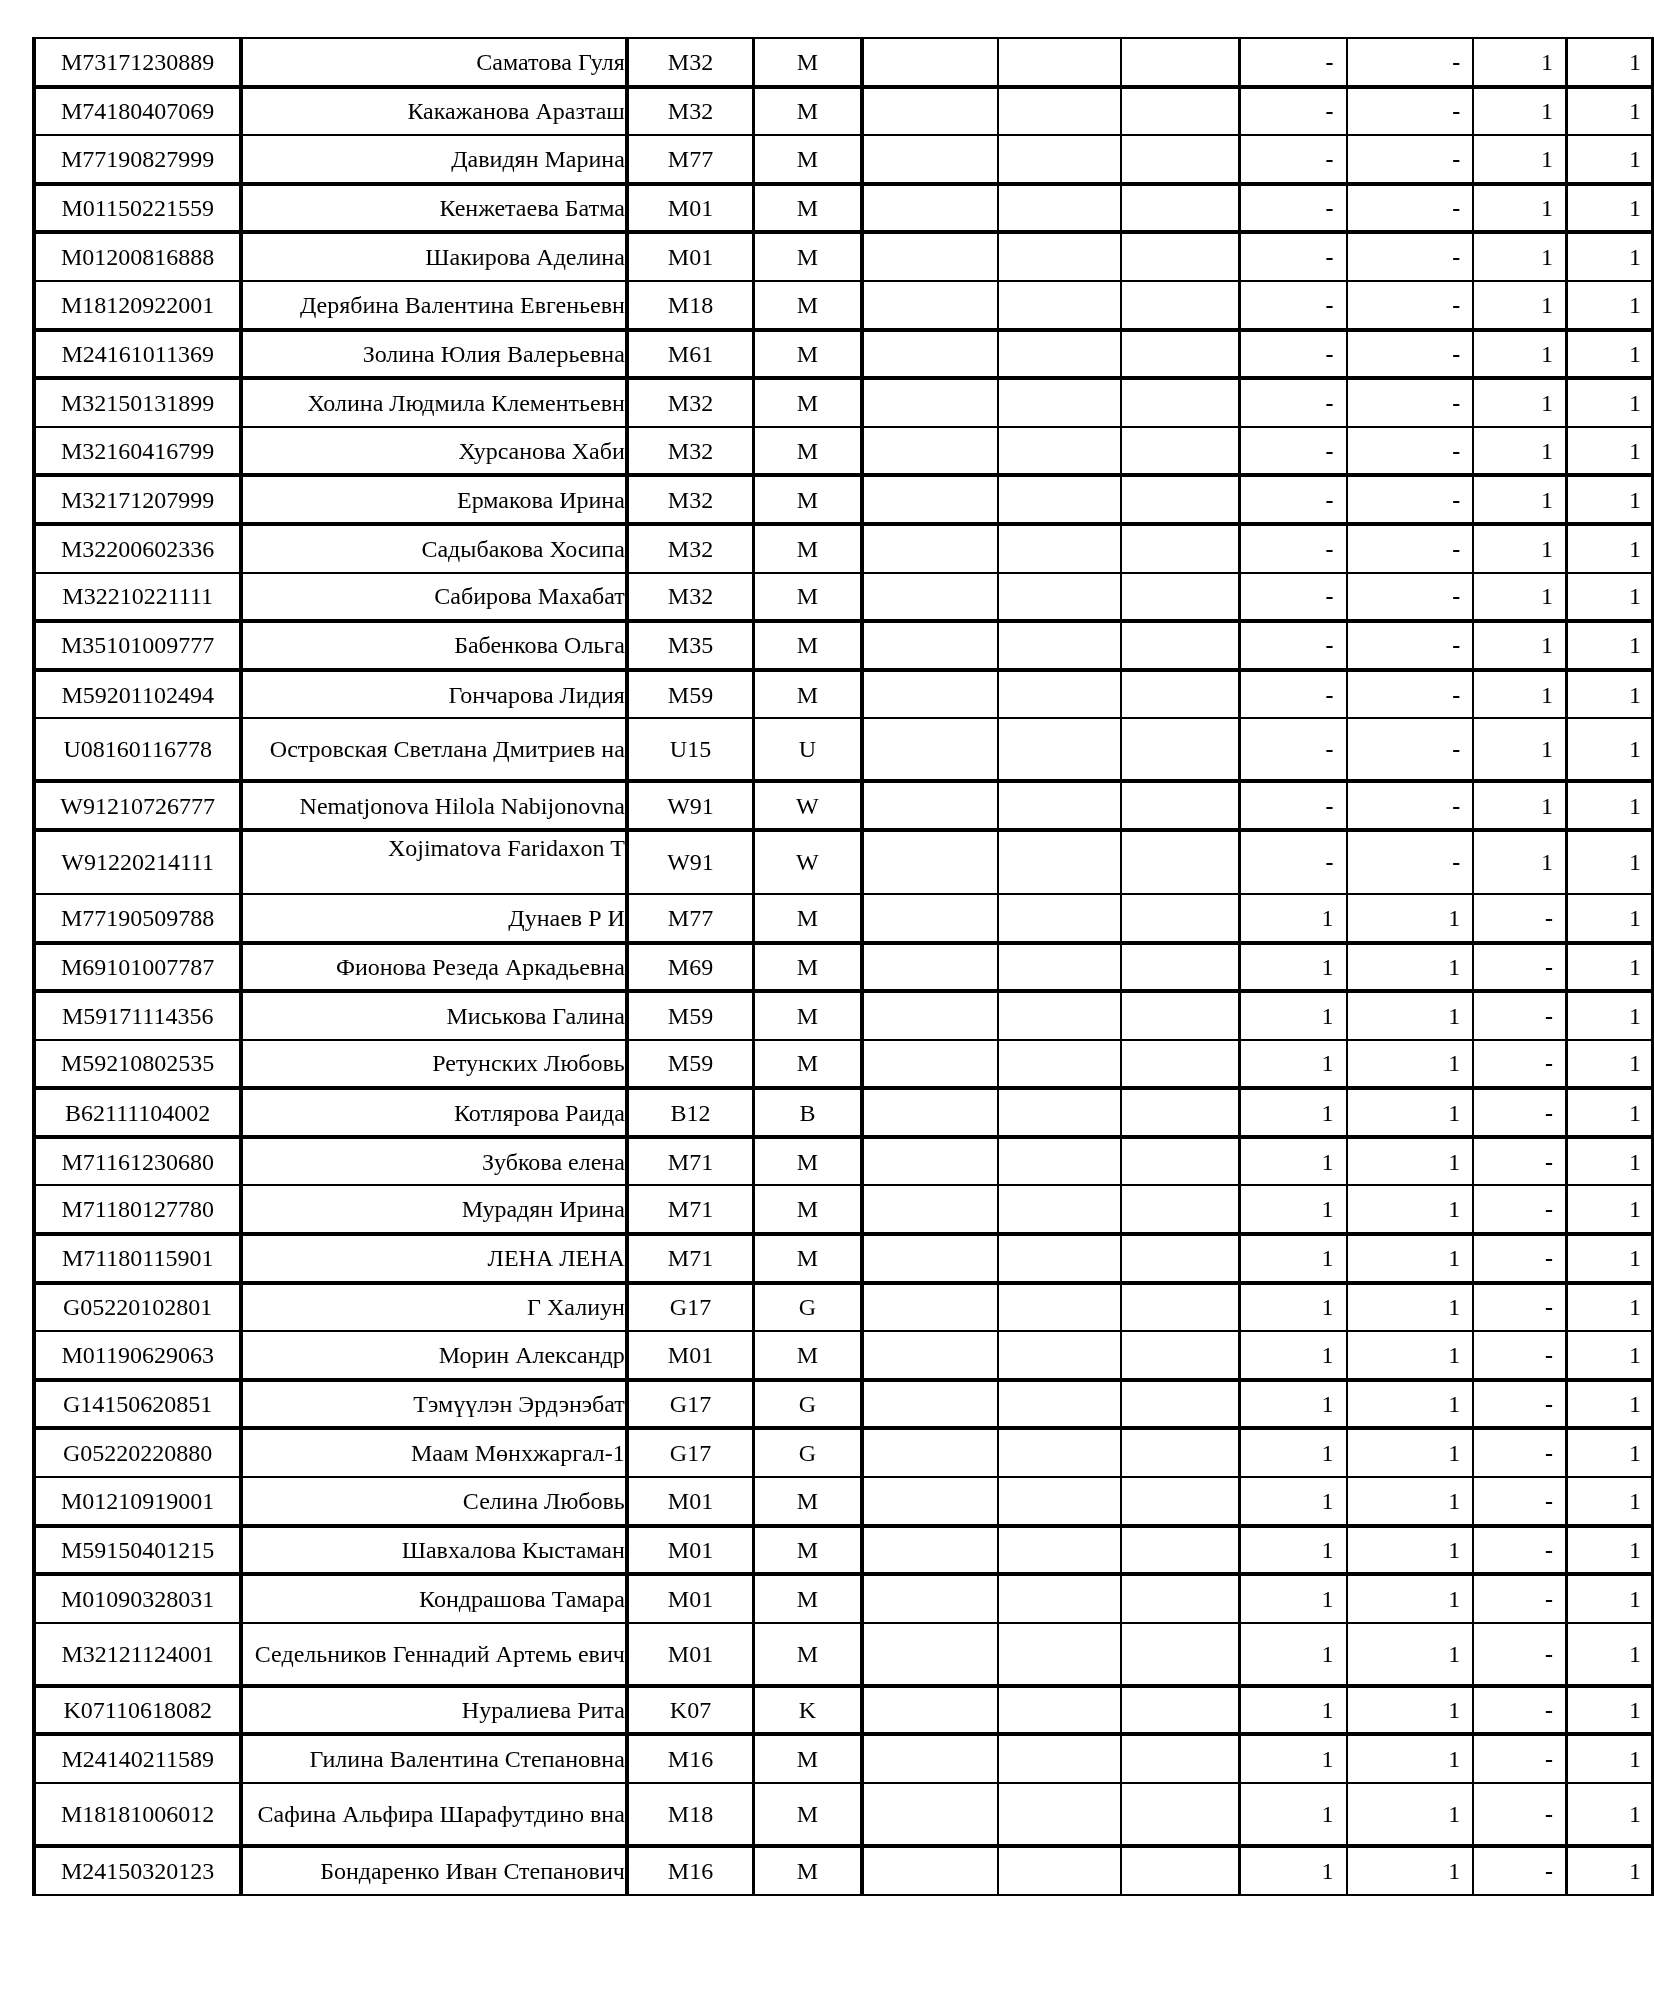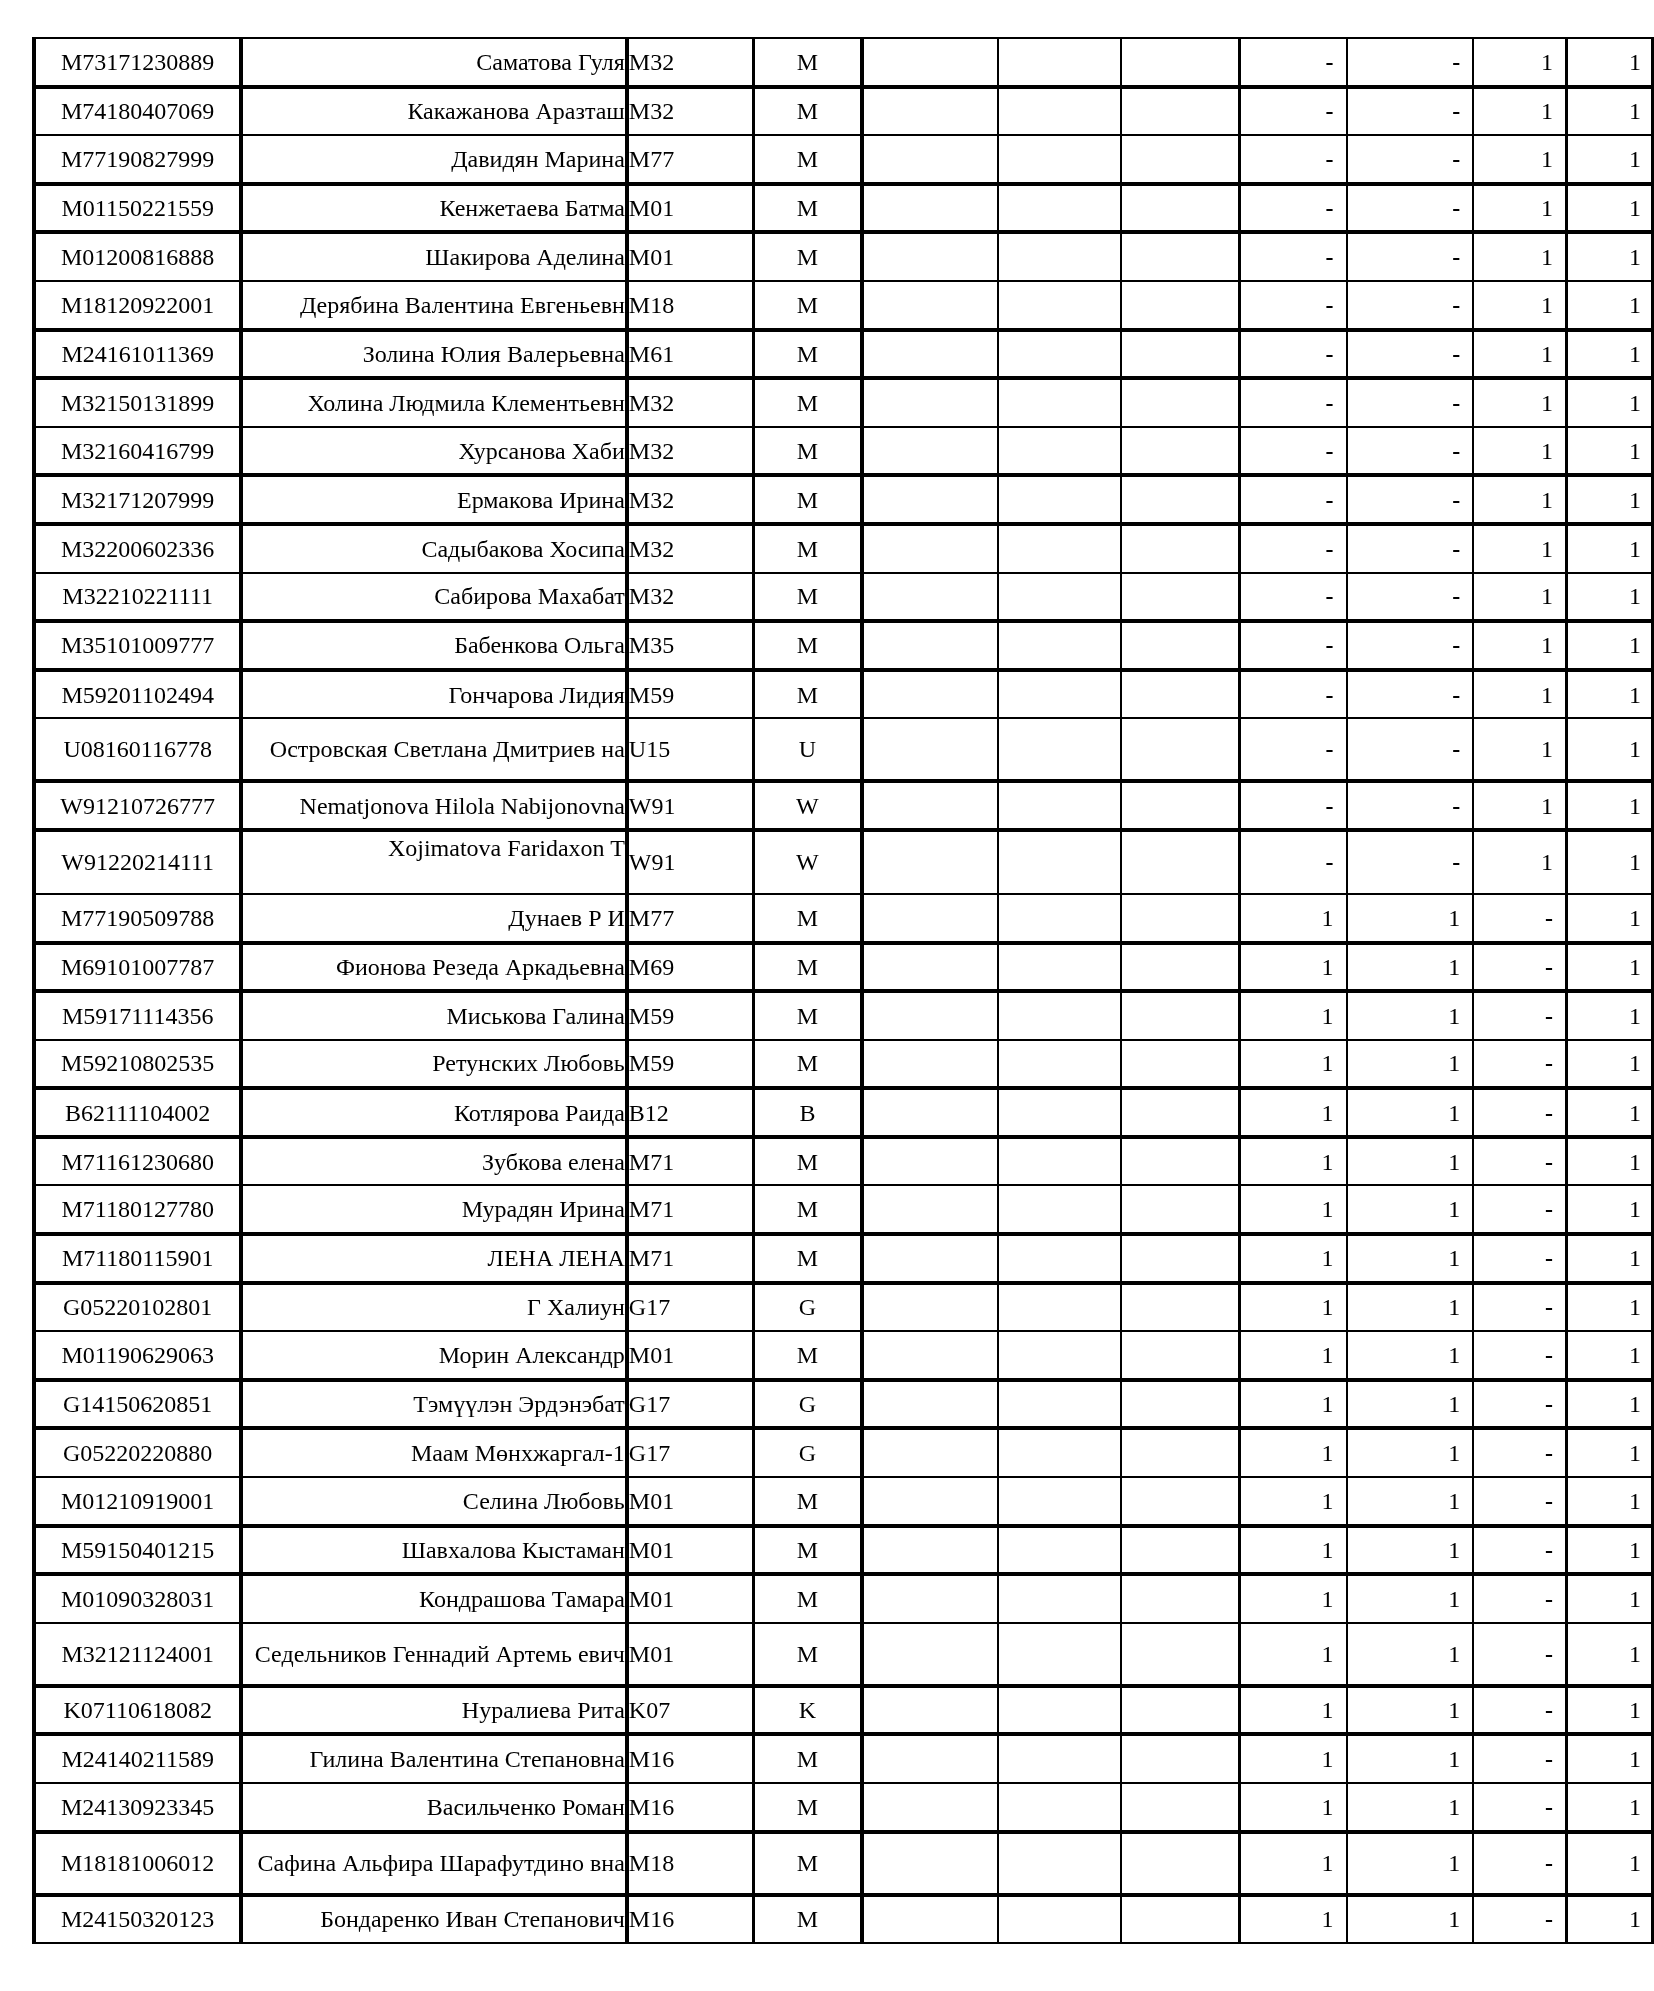--- a/index.html
+++ b/index.html
@@ -5,21 +5,21 @@
   html, body { margin: 0; padding: 0; background: #ffffff; }
   body { width: 1654px; height: 1991px; position: relative; overflow: hidden;
          font-family: "Liberation Serif", "DejaVu Serif", serif; color: #000; }
   #sheet { position: absolute; left: 32px; top: 37px; border-collapse: collapse; table-layout: fixed; }
   #sheet td { border: 2px solid #000; padding: 0; font-size: 24px; line-height: 26px; overflow: hidden; vertical-align: middle; white-space: nowrap; }
   #sheet tr.row { height: 48.6px; margin-top: 22px; }
   #sheet tr.row.tall { height: 63px; }
   #sheet td.thick-b { border-bottom-width: 4px; }
   td.c-id { width: 205px; text-align: center; }
   td.c-name { width: 385px; text-align: right; padding-left: 4px !important; white-space: normal !important; line-height: 32px !important; }
-  td.c-reg { width: 126px; }
+  td.c-reg { width: 126px; text-align: center; }
   td.c-let { width: 107px; text-align: center; }
   td.c-b1 { width: 138px; }
   td.c-b2 { width: 125px; }
   td.c-b3 { width: 120px; }
   td.c-d1 { width: 95px; text-align: right; padding-right: 12px !important; }
   td.c-d2 { width: 116px; text-align: right; padding-right: 12px !important; }
   td.c-one { width: 81px; text-align: right; padding-right: 12px !important; }
   td.c-last { width: 75px; text-align: right; padding-right: 10px !important; }
   .name-clip { display: block; max-height: 100%; overflow: hidden; }
   tr.row.clip2 td.c-name .name-clip { height: 61px; }
@@ -555,35 +555,20 @@
     <td class="c-reg">M16</td>
     <td class="c-let">M</td>
     <td class="c-b1"></td>
     <td class="c-b2"></td>
     <td class="c-b3"></td>
     <td class="c-d1">1</td>
     <td class="c-d2">1</td>
     <td class="c-one" style="font-weight: bold;">-</td>
     <td class="c-last">1</td>
   </tr>
-      <tr class="row">
-    <td class="c-id thick-b">M24130923345</td>
-    <td class="c-name thick-b">
-          <span class="name-clip">Васильченко Роман</span>
-        </td>
-    <td class="c-reg thick-b">M16</td>
-    <td class="c-let thick-b">M</td>
-    <td class="c-b1 thick-b"></td>
-    <td class="c-b2 thick-b"></td>
-    <td class="c-b3 thick-b"></td>
-    <td class="c-d1 thick-b">1</td>
-    <td class="c-d2 thick-b">1</td>
-    <td class="c-one thick-b" style="font-weight: bold;">-</td>
-    <td class="c-last thick-b">1</td>
-  </tr>
       <tr class="row tall">
     <td class="c-id thick-b">M18181006012</td>
     <td class="c-name thick-b">
           <span class="name-clip">Сафина Альфира Шарафутдино вна</span>
         </td>
     <td class="c-reg thick-b">M18</td>
     <td class="c-let thick-b">M</td>
     <td class="c-b1 thick-b"></td>
     <td class="c-b2 thick-b"></td>
     <td class="c-b3 thick-b"></td>

